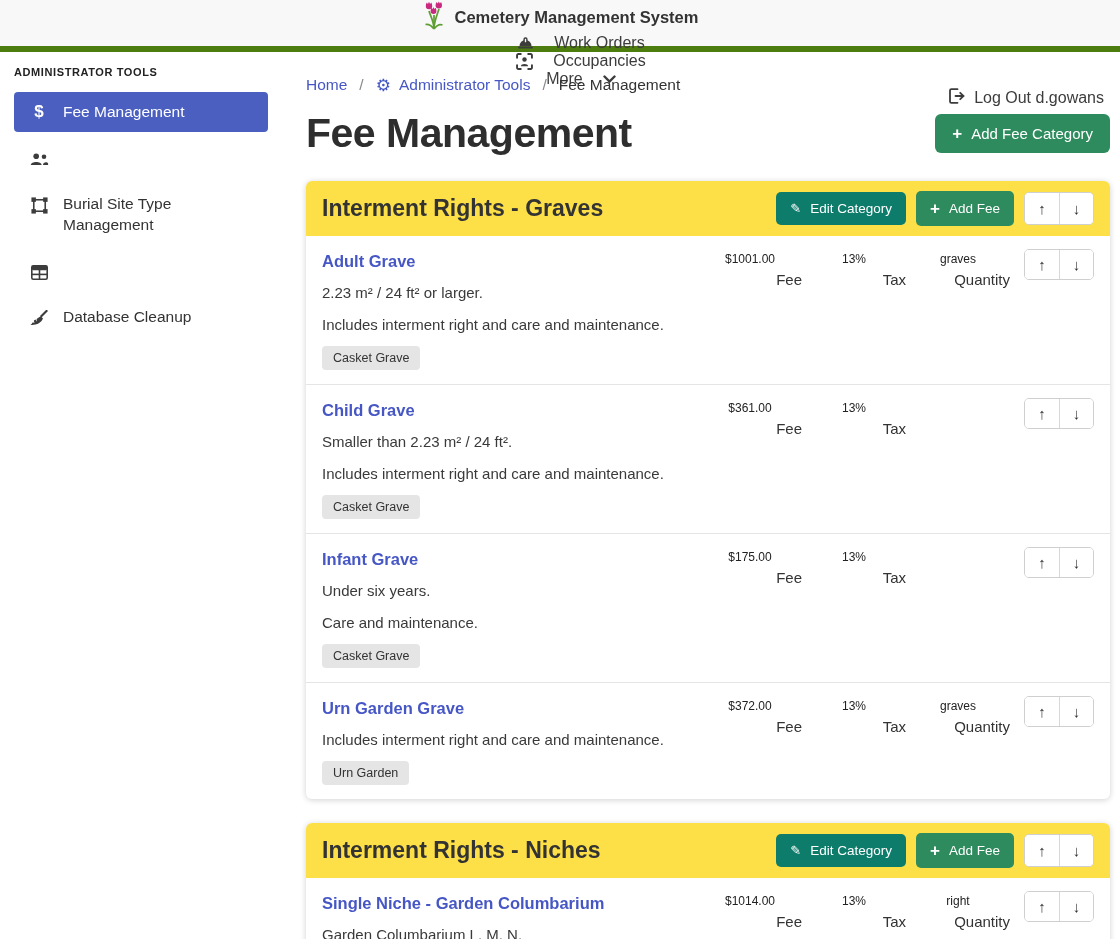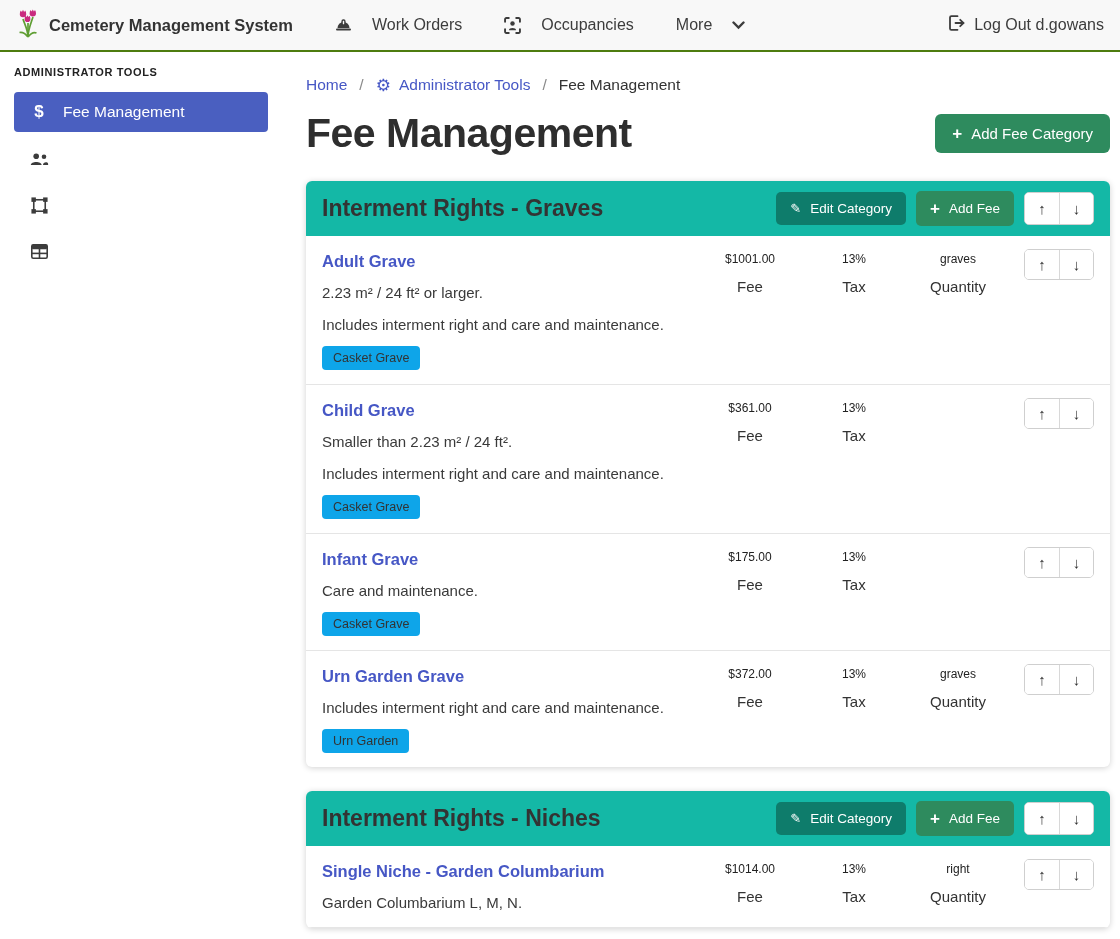--- a/index.html
+++ b/index.html
@@ -1,21 +1,21 @@
 <!DOCTYPE html>
 <html><head>
 <meta charset="utf-8">
 <style>
   * { margin:0; padding:0; box-sizing:border-box; }
   html,body { width:1120px; height:939px; overflow:hidden; background:#fff;
     font-family:"Liberation Sans", sans-serif; color:#333; }
 
   
-  .navbar { height:52px; background:#f8f8f8; border-bottom:2px solid #4d7c0f;
-    display:flex; align-items:center; padding:0 16px; }
+  .navbar { height:52px; background:#f8f8f8; border-bottom:6px solid #4d7c0f;
+    display:flex; align-items:center; padding:0 16px;flex-direction:column; }
   .brand { display:flex; align-items:center; gap:9px; }
   .brand-title { font-size:16.5px; font-weight:bold; color:#333; }
   .nav-link { display:flex; align-items:center; gap:20px; margin-left:42px;
     font-size:16px; color:#3c3c3c; cursor:pointer; }
   .nav-link svg { display:block; }
   .logout { margin-left:auto; display:flex; align-items:center; gap:9px;
     font-size:16px; color:#3c3c3c; cursor:pointer; }
 
   
   .app { display:flex; align-items:flex-start; }
@@ -46,44 +46,44 @@
     margin:16px 0 24px; }
   .page-title { font-size:41px; font-weight:600; color:#2e2e2e; letter-spacing:-0.5px; }
   .btn { border:none; cursor:pointer; display:inline-flex; align-items:center; gap:9px;
     color:#fff; border-radius:6px; font-family:inherit; }
   .btn-add-cat { background:#2e8b5e; padding:11px 17px; font-size:15px; }
   .btn .plus { font-size:17px; font-weight:bold; line-height:1; }
 
   
   .card { border-radius:6px; box-shadow:0 1px 6px rgba(0,0,0,.18); margin-bottom:24px;
     background:#fff; overflow:hidden; }
-  .card-head { background:#14b8a6; padding:10px 16px; display:flex; align-items:center; gap:10px; }
+  .card-head { background:#fde047; padding:10px 16px; display:flex; align-items:center; gap:10px; }
   .card-title { flex:1; font-size:23px; font-weight:600; color:#333; }
   .btn-edit { background:#0e7c6b; padding:9px 14px; font-size:13.5px; border-radius:5px; }
   .btn-addfee { background:#2e8b5e; padding:9px 14px; font-size:13.5px; border-radius:5px; }
   .pencil { font-size:13px; line-height:1; }
   .updown { display:inline-flex; background:#fff; border:1px solid #cfcfcf;
     border-radius:5px; overflow:hidden; }
   .updown button { width:34px; height:31px; background:#fff; border:none; cursor:pointer;
     font-size:15px; color:#333; line-height:1; }
   .updown button + button { border-left:1px solid #d8d8d8; }
 
   
   .fee-row { display:flex; align-items:flex-start; padding:13px 16px 14px;
     border-bottom:1px solid #e5e5e5; }
   .cards > .card:nth-child(1) .fee-row:last-child { border-bottom:none; }
   .fee-left { flex:1; min-width:0; padding-right:8px; }
   .fee-name { font-size:16.5px; font-weight:bold; color:#4657c5; cursor:pointer;
     display:inline-block; margin-top:3px; }
   .fee-desc { font-size:15px; color:#3a3a3a; margin-top:11px; line-height:1.4; }
-  .fee-badge { display:inline-block; margin-top:11px; background:#0ea5e9; color:#333;
+  .fee-badge { display:inline-block; margin-top:11px; background:#e5e5e5; color:#333;
     border-radius:4px; padding:5px 11px; font-size:12.5px; }
   .fee-col { width:104px; text-align:center; flex-shrink:0; }
   .fee-col .val { font-size:12px; color:#222; margin-top:3px; }
-  .fee-col .lbl { font-size:15px; color:#333; margin-top:12px; }
+  .fee-col .lbl { font-size:15px; color:#333; margin-top:5px;text-align:right; }
   .fee-arrows { width:84px; flex-shrink:0; display:flex; justify-content:flex-end; }
   .fee-arrows .updown button { width:34px; height:29px; }
 </style>
 </head>
 <body>
 
 <div class="navbar">
   <div class="brand">
     <span>
       <svg width="24" height="30" viewBox="0 0 24 30">
@@ -174,30 +174,40 @@
         <div class="sb-item">
     <span class="sb-icon">
             <svg width="17" height="17" viewBox="0 0 16 16">
               <rect x="2.6" y="2.6" width="10.8" height="10.8" fill="none" stroke="#3c3c3c" stroke-width="1.5"></rect>
               <rect x="0.4" y="0.4" width="4.2" height="4.2" fill="#3c3c3c"></rect>
               <rect x="11.4" y="0.4" width="4.2" height="4.2" fill="#3c3c3c"></rect>
               <rect x="0.4" y="11.4" width="4.2" height="4.2" fill="#3c3c3c"></rect>
               <rect x="11.4" y="11.4" width="4.2" height="4.2" fill="#3c3c3c"></rect>
             </svg>
           </span>
+    <span class="sb-label">Burial Site Type Management</span>
   </div>
         <div class="sb-item">
     <span class="sb-icon">
             <svg width="17" height="15" viewBox="0 0 17 15">
               <rect x="0.8" y="0.8" width="15.4" height="13.4" rx="1.4" fill="none" stroke="#3c3c3c" stroke-width="1.6"></rect>
               <rect x="0.8" y="0.8" width="15.4" height="4.4" rx="1.4" fill="#3c3c3c"></rect>
               <line x1="0.8" y1="9.4" x2="16.2" y2="9.4" stroke="#3c3c3c" stroke-width="1.6"></line>
               <line x1="8.5" y1="5" x2="8.5" y2="14" stroke="#3c3c3c" stroke-width="1.6"></line>
             </svg>
           </span>
+  </div>
+        <div class="sb-item">
+    <span class="sb-icon">
+            <svg width="19" height="16" viewBox="0 0 19 16" fill="#3c3c3c">
+              <path d="M18 1 L11.5 7.5 L10 6 L16.5 -0.5 z"></path>
+              <path d="M10.8 6.2 L13 8.4 Q11 13 5.5 14.5 Q2.5 15.2 0.5 14.8 Q2 13.8 2.8 12.2 L4.5 13 L3.8 10.8 Q4.6 10 5.4 9.6 L7 11.5 L6.6 8.9 Q8.8 7.4 10.8 6.2 z"></path>
+            </svg>
+          </span>
+    <span class="sb-label">Database Cleanup</span>
   </div>
       </div>
   </div>
 
   <div class="main">
 
     <div class="breadcrumb">
       <span class="crumb-link">
         <span>Home</span>
       </span>
@@ -289,20 +299,21 @@
       <span class="updown">
         <button>↑</button>
         <button>↓</button>
       </span>
     </div>
   </div>
             <div class="fee-row">
     <div class="fee-left">
       <a class="fee-name">Infant Grave</a>
       <div class="fee-descs">
+                  <div class="fee-desc">Under six years.</div>
                   <div class="fee-desc">Care and maintenance.</div>
                 </div>
       <span class="fee-badge">Casket Grave</span>
     </div>
     <div class="fee-col">
       <div class="val fee-val">$175.00</div>
       <div class="lbl">Fee</div>
     </div>
     <div class="fee-col">
       <div class="val tax-val">13%</div>

